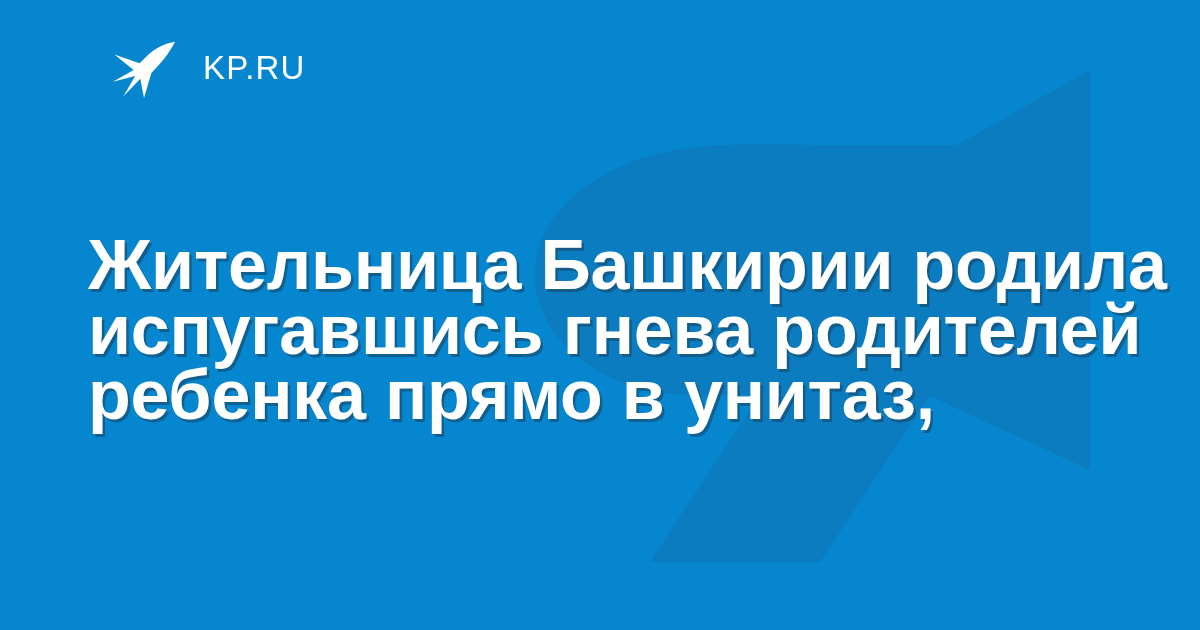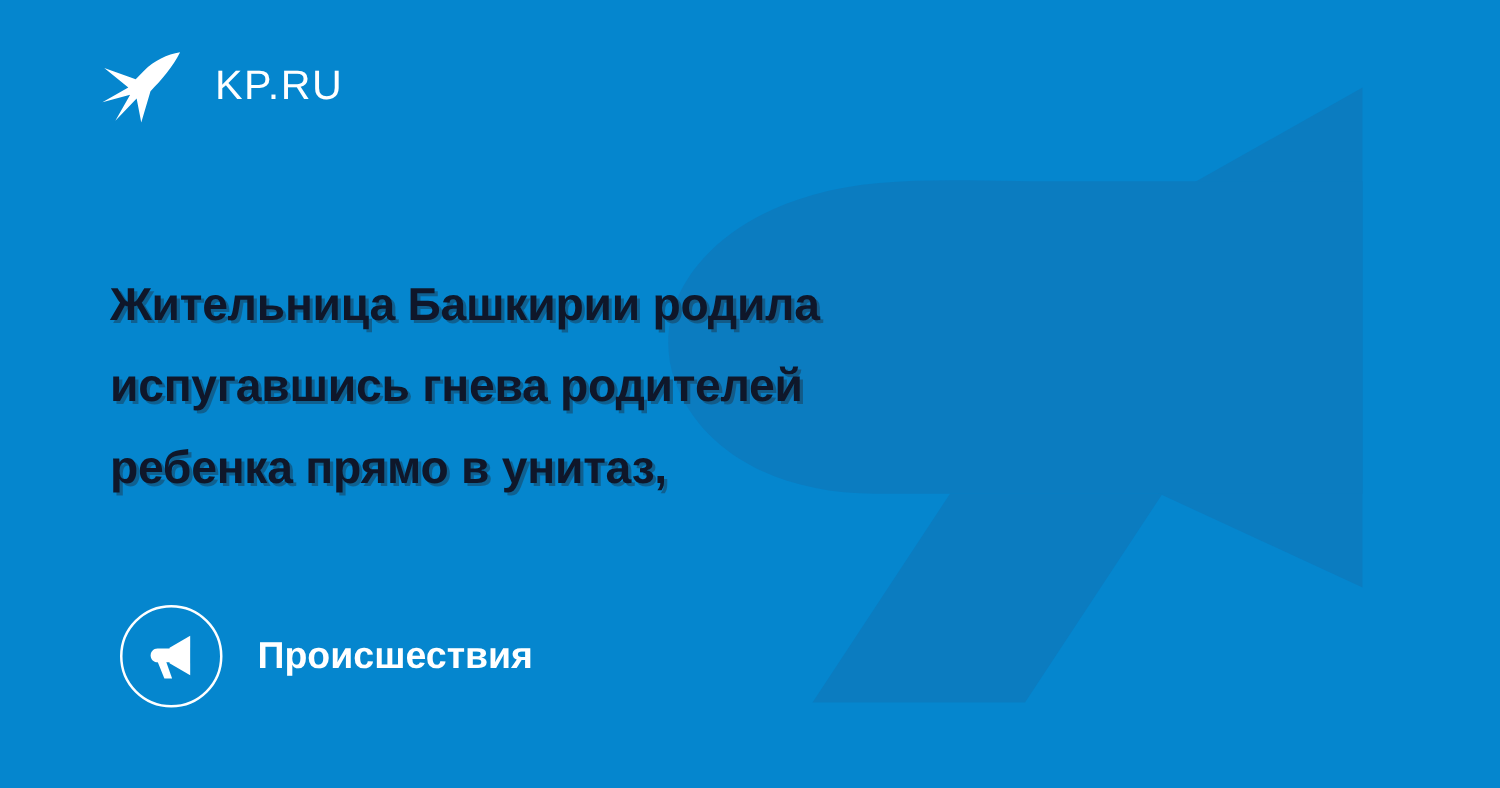--- a/index.html
+++ b/index.html
@@ -26,21 +26,21 @@
   }
   .watermark svg {
     display: block;
     width: 1200px;
     height: 630px;
   }
 
   
   .brand {
     position: absolute;
-    left: 76px;
+    left: 107px;
     top: 30px;
     display: flex;
     align-items: center;
     gap: 22px;
     z-index: 3;
   }
   .brand-mark {
     width: 74px;
     height: 74px;
     display: block;
@@ -56,22 +56,22 @@
     white-space: nowrap;
   }
 
   
   .headline {
     position: absolute;
     left: 88px;
     top: 186px;
     width: 1000px;
     z-index: 3;
-    color: #0f172a;
-    font-size: 37px;
+    color: #ffffff;
+    font-size: 70px;
     font-weight: 700;
     line-height: 65px;
     letter-spacing: -0.2px;
     text-shadow: 2.5px 2.5px 0 rgba(30, 45, 60, 0.42);
   }
   .headline-line { display: block; white-space: nowrap; }
 
   
   .category {
     position: absolute;
@@ -148,26 +148,14 @@
     </span>
     <span class="brand-word">KP.RU</span>
   </div>
 
   <h1 class="headline">
     <span class="headline-line">Жительница Башкирии родила</span>
     <span class="headline-line">испугавшись гнева родителей</span>
     <span class="headline-line">ребенка прямо в унитаз,</span>
   </h1>
 
-  <div class="category">
-    <span class="category-icon-wrap">
-      <svg viewBox="0 0 64 64" xmlns="http://www.w3.org/2000/svg" aria-hidden="true">
-        <path d="M54 8 L30 22 L30 40 L54 54 Z" fill="#ffffff"></path>
-        <path d="M16 23 L32 23 L32 39 L16 39
-                 C11 39 8 35 8 31
-                 C8 27 11 23 16 23 Z" fill="#ffffff"></path>
-        <path d="M16 38 L26 38 L33 58 L24 58 Z" fill="#ffffff"></path>
-      </svg>
-    </span>
-    <span class="category-label">Происшествия</span>
-  </div>
 
 </div>
 
 </body></html>

